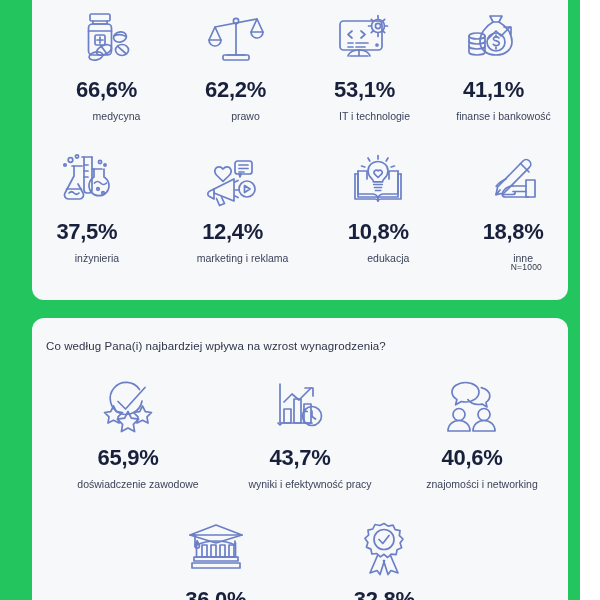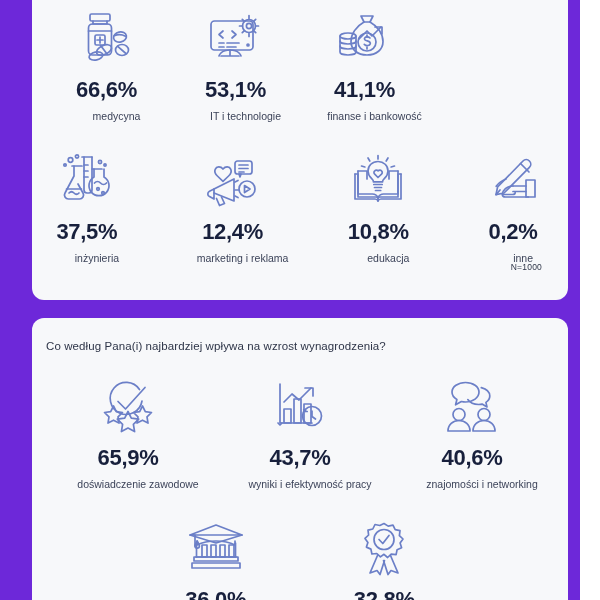--- a/index.html
+++ b/index.html
@@ -2,21 +2,21 @@
 <html><head>
 <meta charset="utf-8">
 <style>
   * { box-sizing: border-box; margin: 0; padding: 0; }
   html, body {
     width: 600px; height: 600px;
     background: #ffffff;
     font-family: "Liberation Sans", sans-serif;
     overflow: hidden;
   }
-  .page { width: 580px; height: 600px; position: relative; background: #6d28d9; }
+  .page { width: 580px; height: 600px; position: relative; background: #22c55e; }
 
   .card {
     position: absolute;
     left: 32px;
     width: 536px;
     background: #f7f8fa;
     border-radius: 12px;
   }
   #card-professions { top: -38px; height: 338px; }
   #card-salary     { top: 318px; height: 320px; }
@@ -114,20 +114,37 @@
             <path d="M41.7 35.3l8.2 7.2"></path>
             <ellipse cx="28" cy="39" rx="8" ry="4.5" transform="rotate(-25 28 39)"></ellipse>
             <path d="M24.6 34.5l6.6 8.7"></path>
             <ellipse cx="20" cy="45" rx="7" ry="4" transform="rotate(-12 20 45)"></ellipse>
           </svg>
         </div>
         <div class="value">66,6%</div>
         <div class="label">medycyna</div>
       </div>
 
+      <div class="stat">
+        <div class="ico">
+          <svg width="62" height="56" viewBox="0 0 62 56" fill="none" stroke="#6b7fc7" stroke-width="1.7" stroke-linecap="round" stroke-linejoin="round">
+            <circle cx="31" cy="10" r="2.6"></circle>
+            <path d="M31 12.6V44"></path>
+            <path d="M10 16l42-8"></path>
+            <path d="M10 16l-6 13h12z"></path>
+            <path d="M4 29a6 6 0 0012 0"></path>
+            <path d="M52 8l-6 13h12z"></path>
+            <path d="M46 21a6 6 0 0012 0"></path>
+            <path d="M22 44h18"></path>
+            <rect x="18" y="44" width="26" height="5" rx="1.5"></rect>
+          </svg>
+        </div>
+        <div class="value">62,2%</div>
+        <div class="label">prawo</div>
+      </div>
 
       <div class="stat">
         <div class="ico">
           <svg width="62" height="56" viewBox="0 0 62 56" fill="none" stroke="#6b7fc7" stroke-width="1.7" stroke-linecap="round" stroke-linejoin="round">
             <rect x="6" y="10" width="42" height="29" rx="3.5"></rect>
             <path d="M25 39v6M16 45h18"></path>
             <path d="M14 45c0 0 1.5-6 11-6s11 6 11 6"></path>
             <path d="M18 20l-4 3.5 4 3.5"></path>
             <path d="M27 20l4 3.5-4 3.5"></path>
             <path d="M14 32h5M22 32h12"></path>
@@ -237,21 +254,21 @@
             <path d="M38.5 10.5l8.5 8.5"></path>
             <path d="M14 41.6L18 37"></path>
             <path d="M24 26c-4 1.5-7.5 4-9.8 7.3"></path>
             <path d="M31 33c-3 0-5.6 1-7.6 2.7-2 1.7-3 3.7-3 5.8 0 1.6 1.2 2.5 3 2.5h23"></path>
             <path d="M20.4 41.5h10.2c1.5 0 2.6-.8 2.6-2"></path>
             <rect x="44" y="27" width="9" height="17"></rect>
             <path d="M31 33h13"></path>
             <path d="M31 38.5h13"></path>
           </svg>
         </div>
-        <div class="value">0,2%</div>
+        <div class="value">18,8%</div>
         <div class="label">inne</div>
       </div>
 
     </div>
 
     <div class="nnote">N=1000</div>
   </div>
 
   <div class="card" id="card-salary">
 

